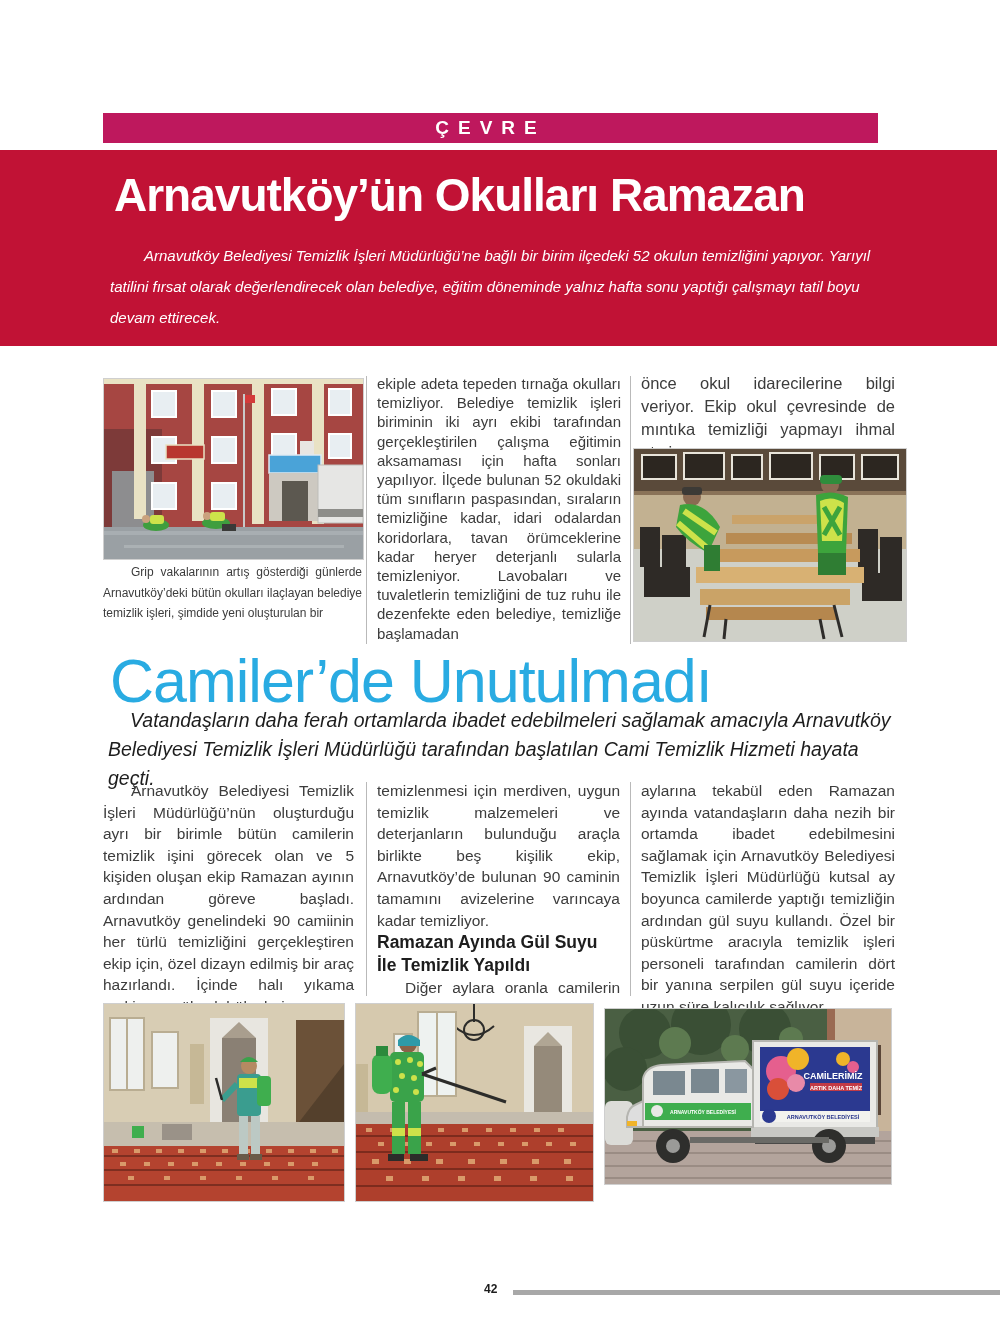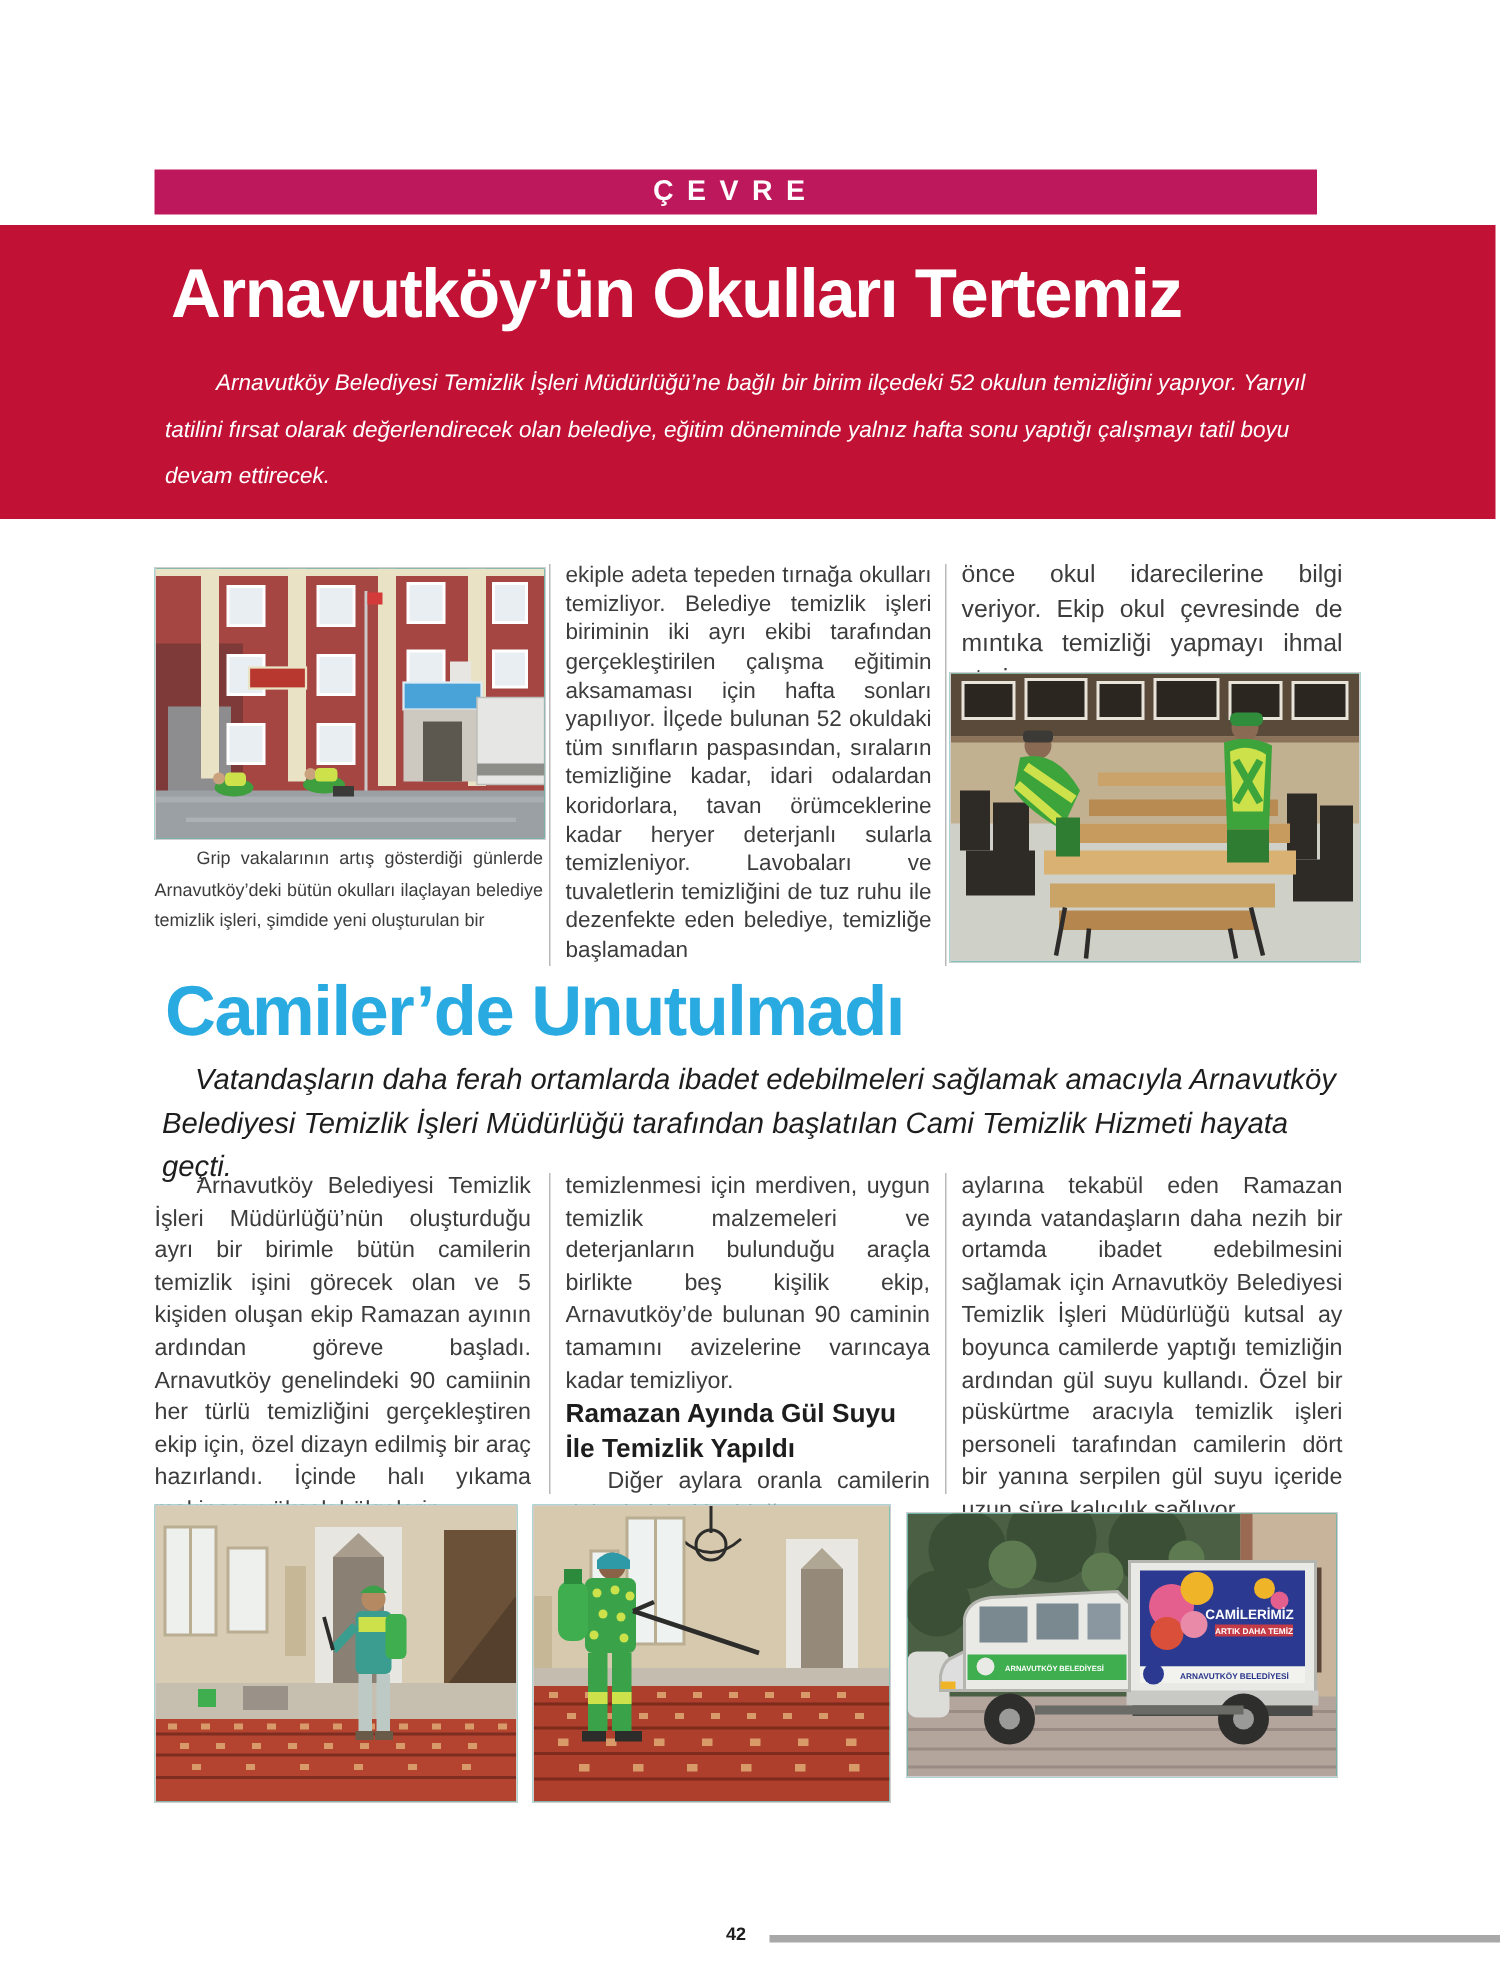--- a/index.html
+++ b/index.html
@@ -12,46 +12,46 @@
   
   .banner{position:absolute;left:0;top:150px;width:997px;height:196px;background:#C11235;}
   .banner h1{margin:0;position:absolute;left:114px;top:18px;color:#fff;font-size:46px;
              font-weight:bold;letter-spacing:-1px;}
   .banner .lede{position:absolute;left:110px;top:90px;width:782px;color:#fff;
                 font-style:italic;font-size:15px;line-height:31px;text-indent:34px;margin:0;}
   
   .vrule{position:absolute;width:1px;background:#b9b9b9;}
   .col{position:absolute;color:#3c3c3c;text-align:justify;}
   .col p{margin:0;}
-  .photo{position:absolute;border:1px solid #cfcfcf;background:#14b8a6;overflow:hidden;}
+  .photo{position:absolute;border:1px solid #cfcfcf;background:#8b5cf6;overflow:hidden;}
   .photo svg{display:block;}
   .caption{position:absolute;color:#3c3c3c;text-align:justify;font-size:12px;line-height:20.5px;}
   .caption p{margin:0;text-indent:28px;}
   
-  .h2blue{position:absolute;left:110px;top:646px;margin:0;color:#29ABE2;font-size:47px;
-          font-weight:bold;letter-spacing:-1px;}
+  .h2blue{position:absolute;left:110px;top:646px;margin:0;color:#29ABE2;font-size:61px;
+          font-weight:normal;letter-spacing:-1px;}
   .lede2{position:absolute;left:108px;top:706px;width:792px;margin:0;color:#1d1d1d;
          font-style:italic;font-size:19.5px;line-height:29px;text-indent:22px;font-weight:400;}
   .subhead{font-weight:bold;color:#1d1d1d;font-size:17.5px;line-height:23px;text-align:left;
            margin:10px 0 2px 0;}
   
   .pageno{position:absolute;left:484px;top:1282px;font-weight:bold;font-size:12px;color:#1d1d1d;}
   .footbar{position:absolute;left:513px;top:1290px;width:487px;height:5px;background:#a8a8a8;}
 </style>
 </head>
 <body>
 
 <div class="page">
 
   <div class="kicker">
     <span>ÇEVRE</span>
   </div>
 
   <div class="banner">
-    <h1>Arnavutköy’ün Okulları Tertemiz</h1>
+    <h1>Arnavutköy’ün Okulları Ramazan</h1>
     <p class="lede">Arnavutköy Belediyesi Temizlik İşleri Müdürlüğü’ne bağlı bir birim ilçedeki 52 okulun temizliğini yapıyor. Yarıyıl tatilini fırsat olarak değerlendirecek olan belediye, eğitim döneminde yalnız hafta sonu yaptığı çalışmayı tatil boyu devam ettirecek.</p>
   </div>
 
   <div class="vrule" style="left:366px;top:376px;height:268px;"></div>
   <div class="vrule" style="left:630px;top:376px;height:268px;"></div>
 
   <div class="photo" style="left:103px;top:378px;width:259px;height:180px;">
     <svg width="259" height="180" viewBox="0 0 259 180">
       <rect x="0" y="0" width="259" height="180" fill="#a64642"></rect>
       <rect x="0" y="50" width="58" height="110" fill="#7d3a39"></rect>

